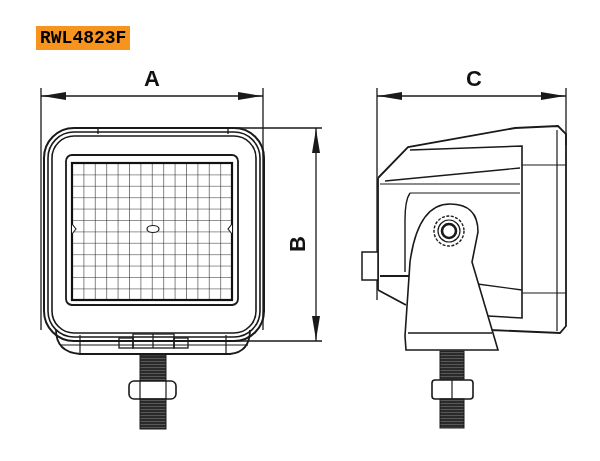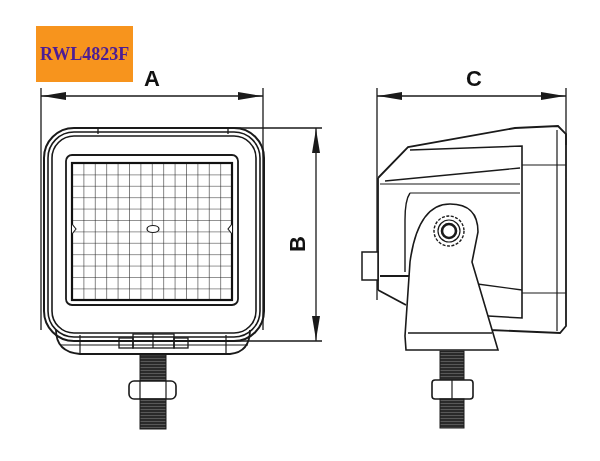--- a/index.html
+++ b/index.html
@@ -1,20 +1,20 @@
 <!DOCTYPE html>
 <html><head>
   <meta charset="utf-8">
   <style>
     html, body { margin: 0; padding: 0; background: #ffffff; }
     body { width: 600px; height: 461px; position: relative; overflow: hidden; font-family: "Liberation Sans", sans-serif; }
     .model-tag {
       position: absolute; left: 36px; top: 26px; height: 24px; line-height: 24px;
-      padding: 16px 4px; background: #f7941d; color: #4c1d95; font-weight: bold;
-      font-size: 18px; font-family: Liberation Serif, serif; letter-spacing: 0px;
+      padding: 0 4px; background: #f7941d; color: #000000; font-weight: bold;
+      font-size: 18px; font-family: Liberation Mono, monospace; letter-spacing: 0px;
     }
     svg { position: absolute; left: 0; top: 0; }
     .dim-label { font-family: "Liberation Sans", sans-serif; font-weight: bold; font-size: 22px; fill: #111; }
   </style>
 </head>
 <body>
 
 <div class="model-tag">RWL4823F</div>
 
 <svg width="600" height="461" viewBox="0 0 600 461" xmlns="http://www.w3.org/2000/svg">

